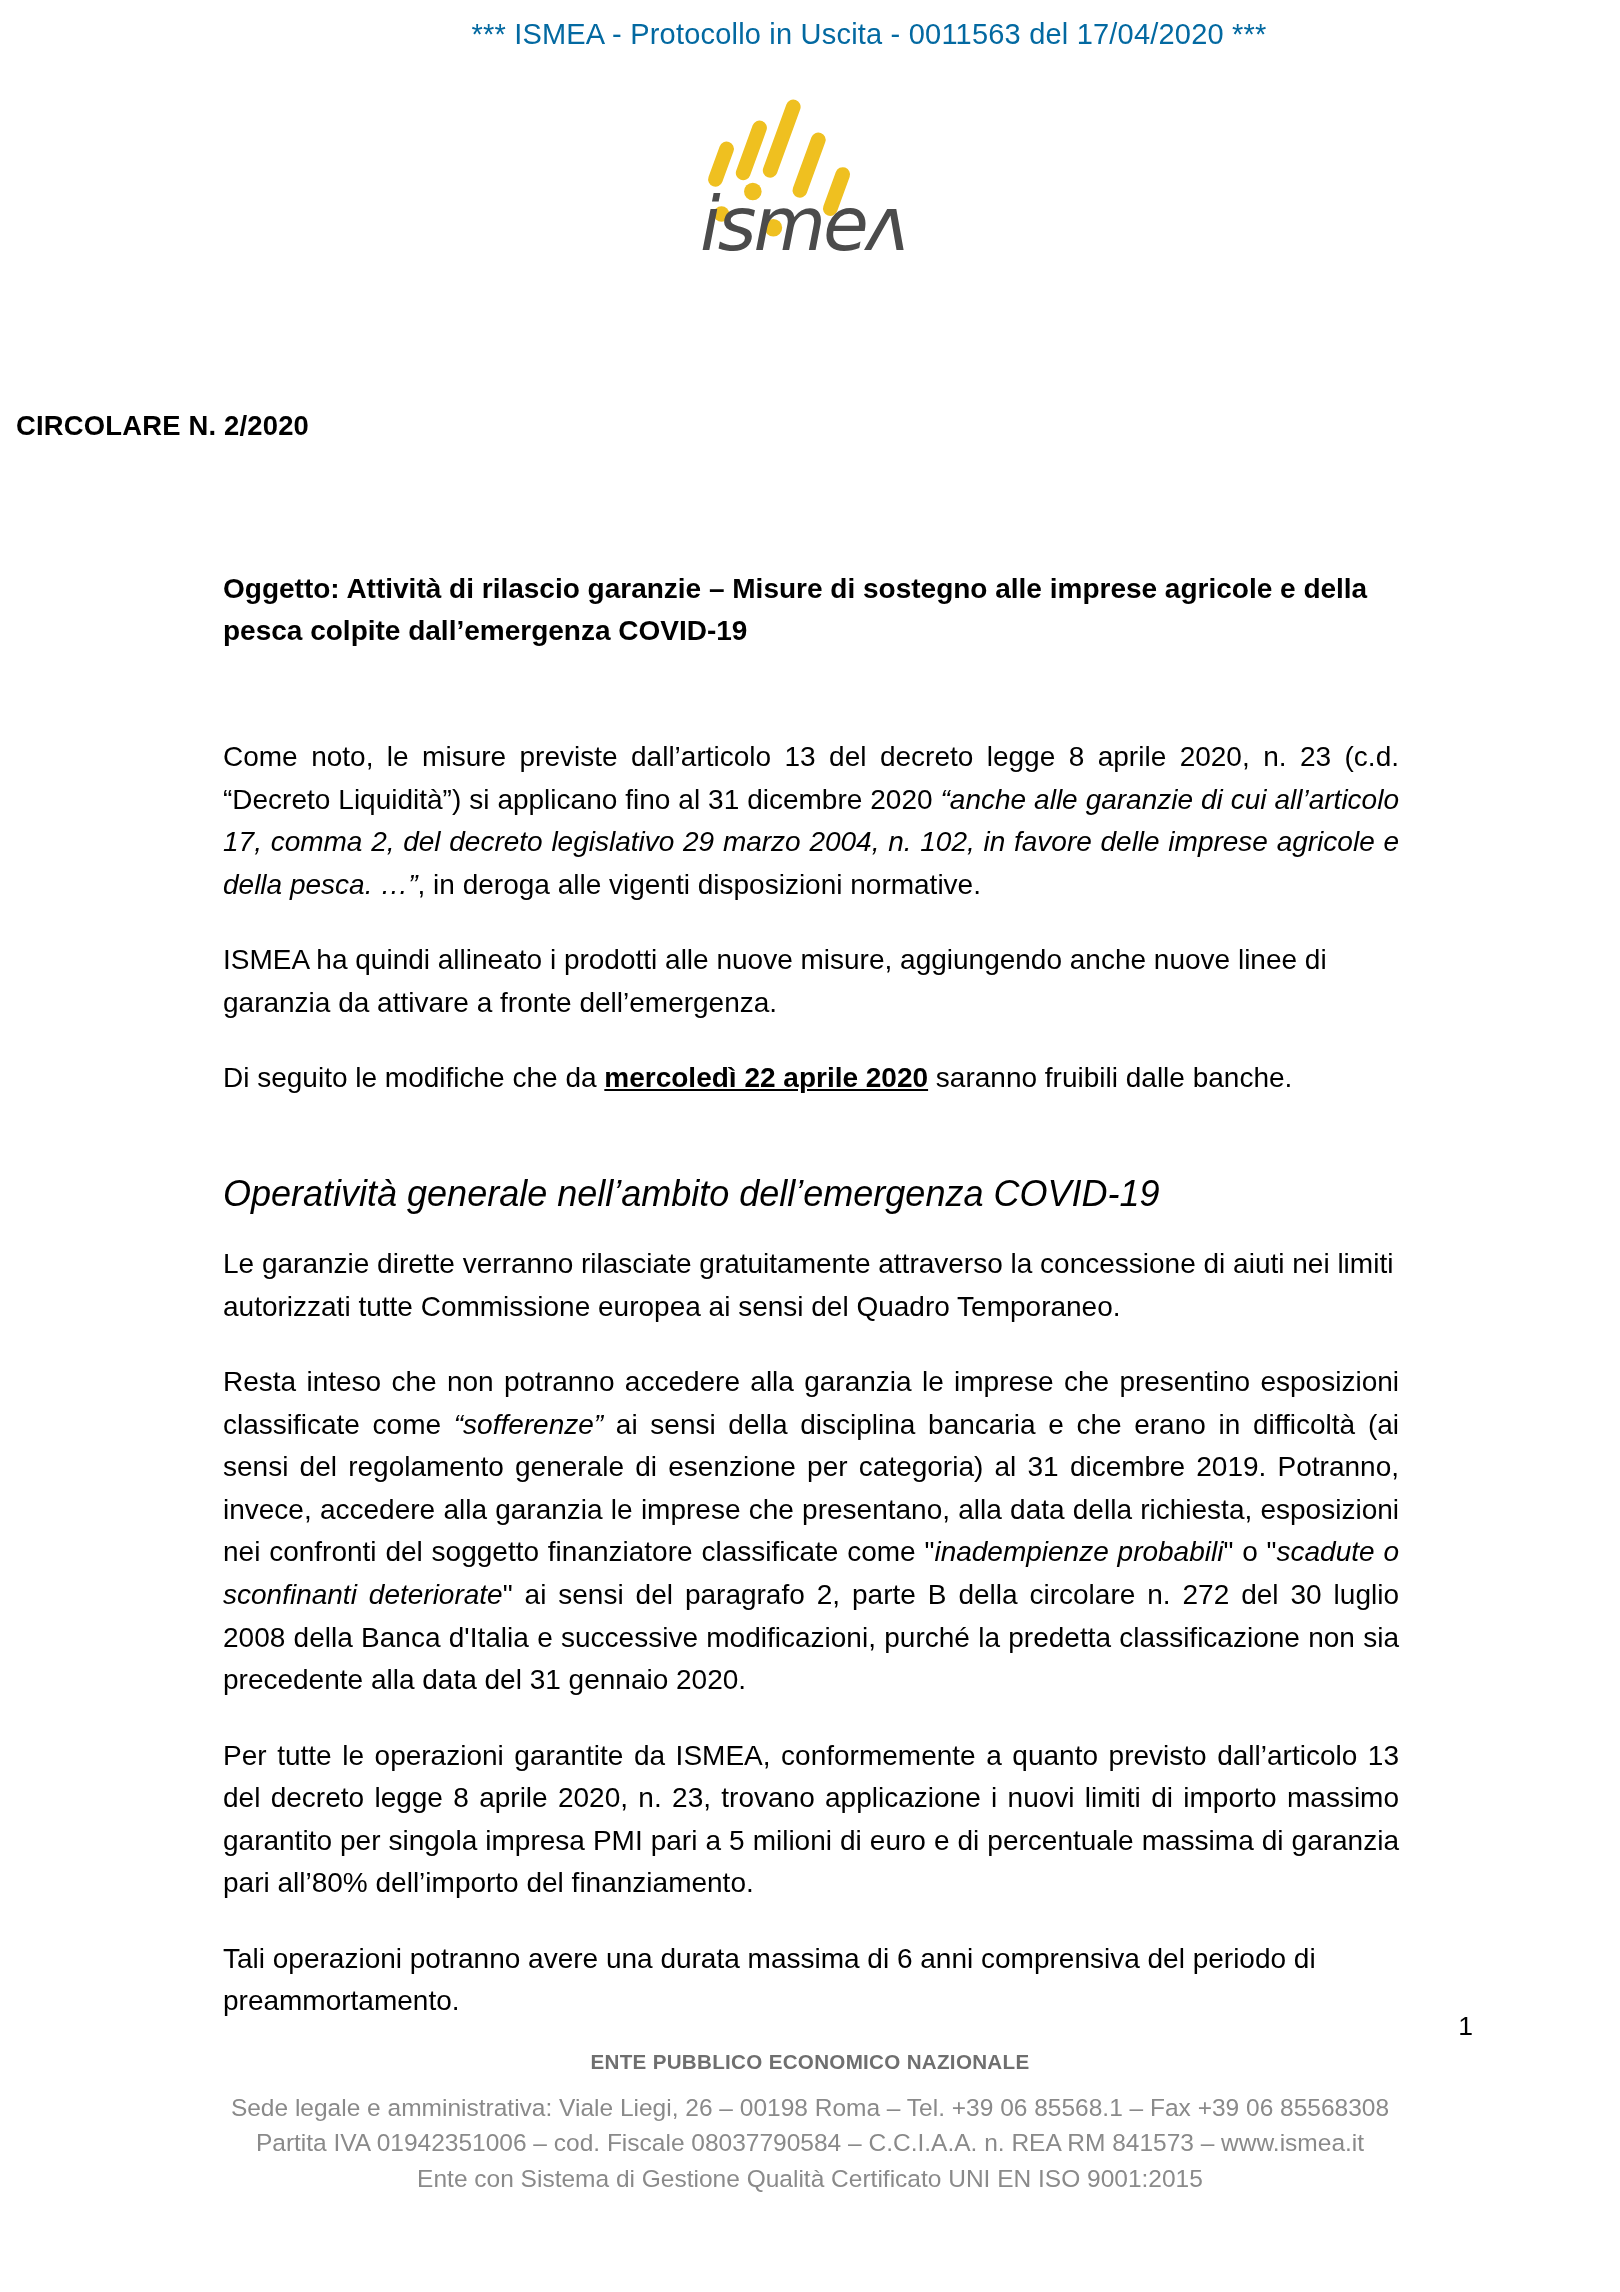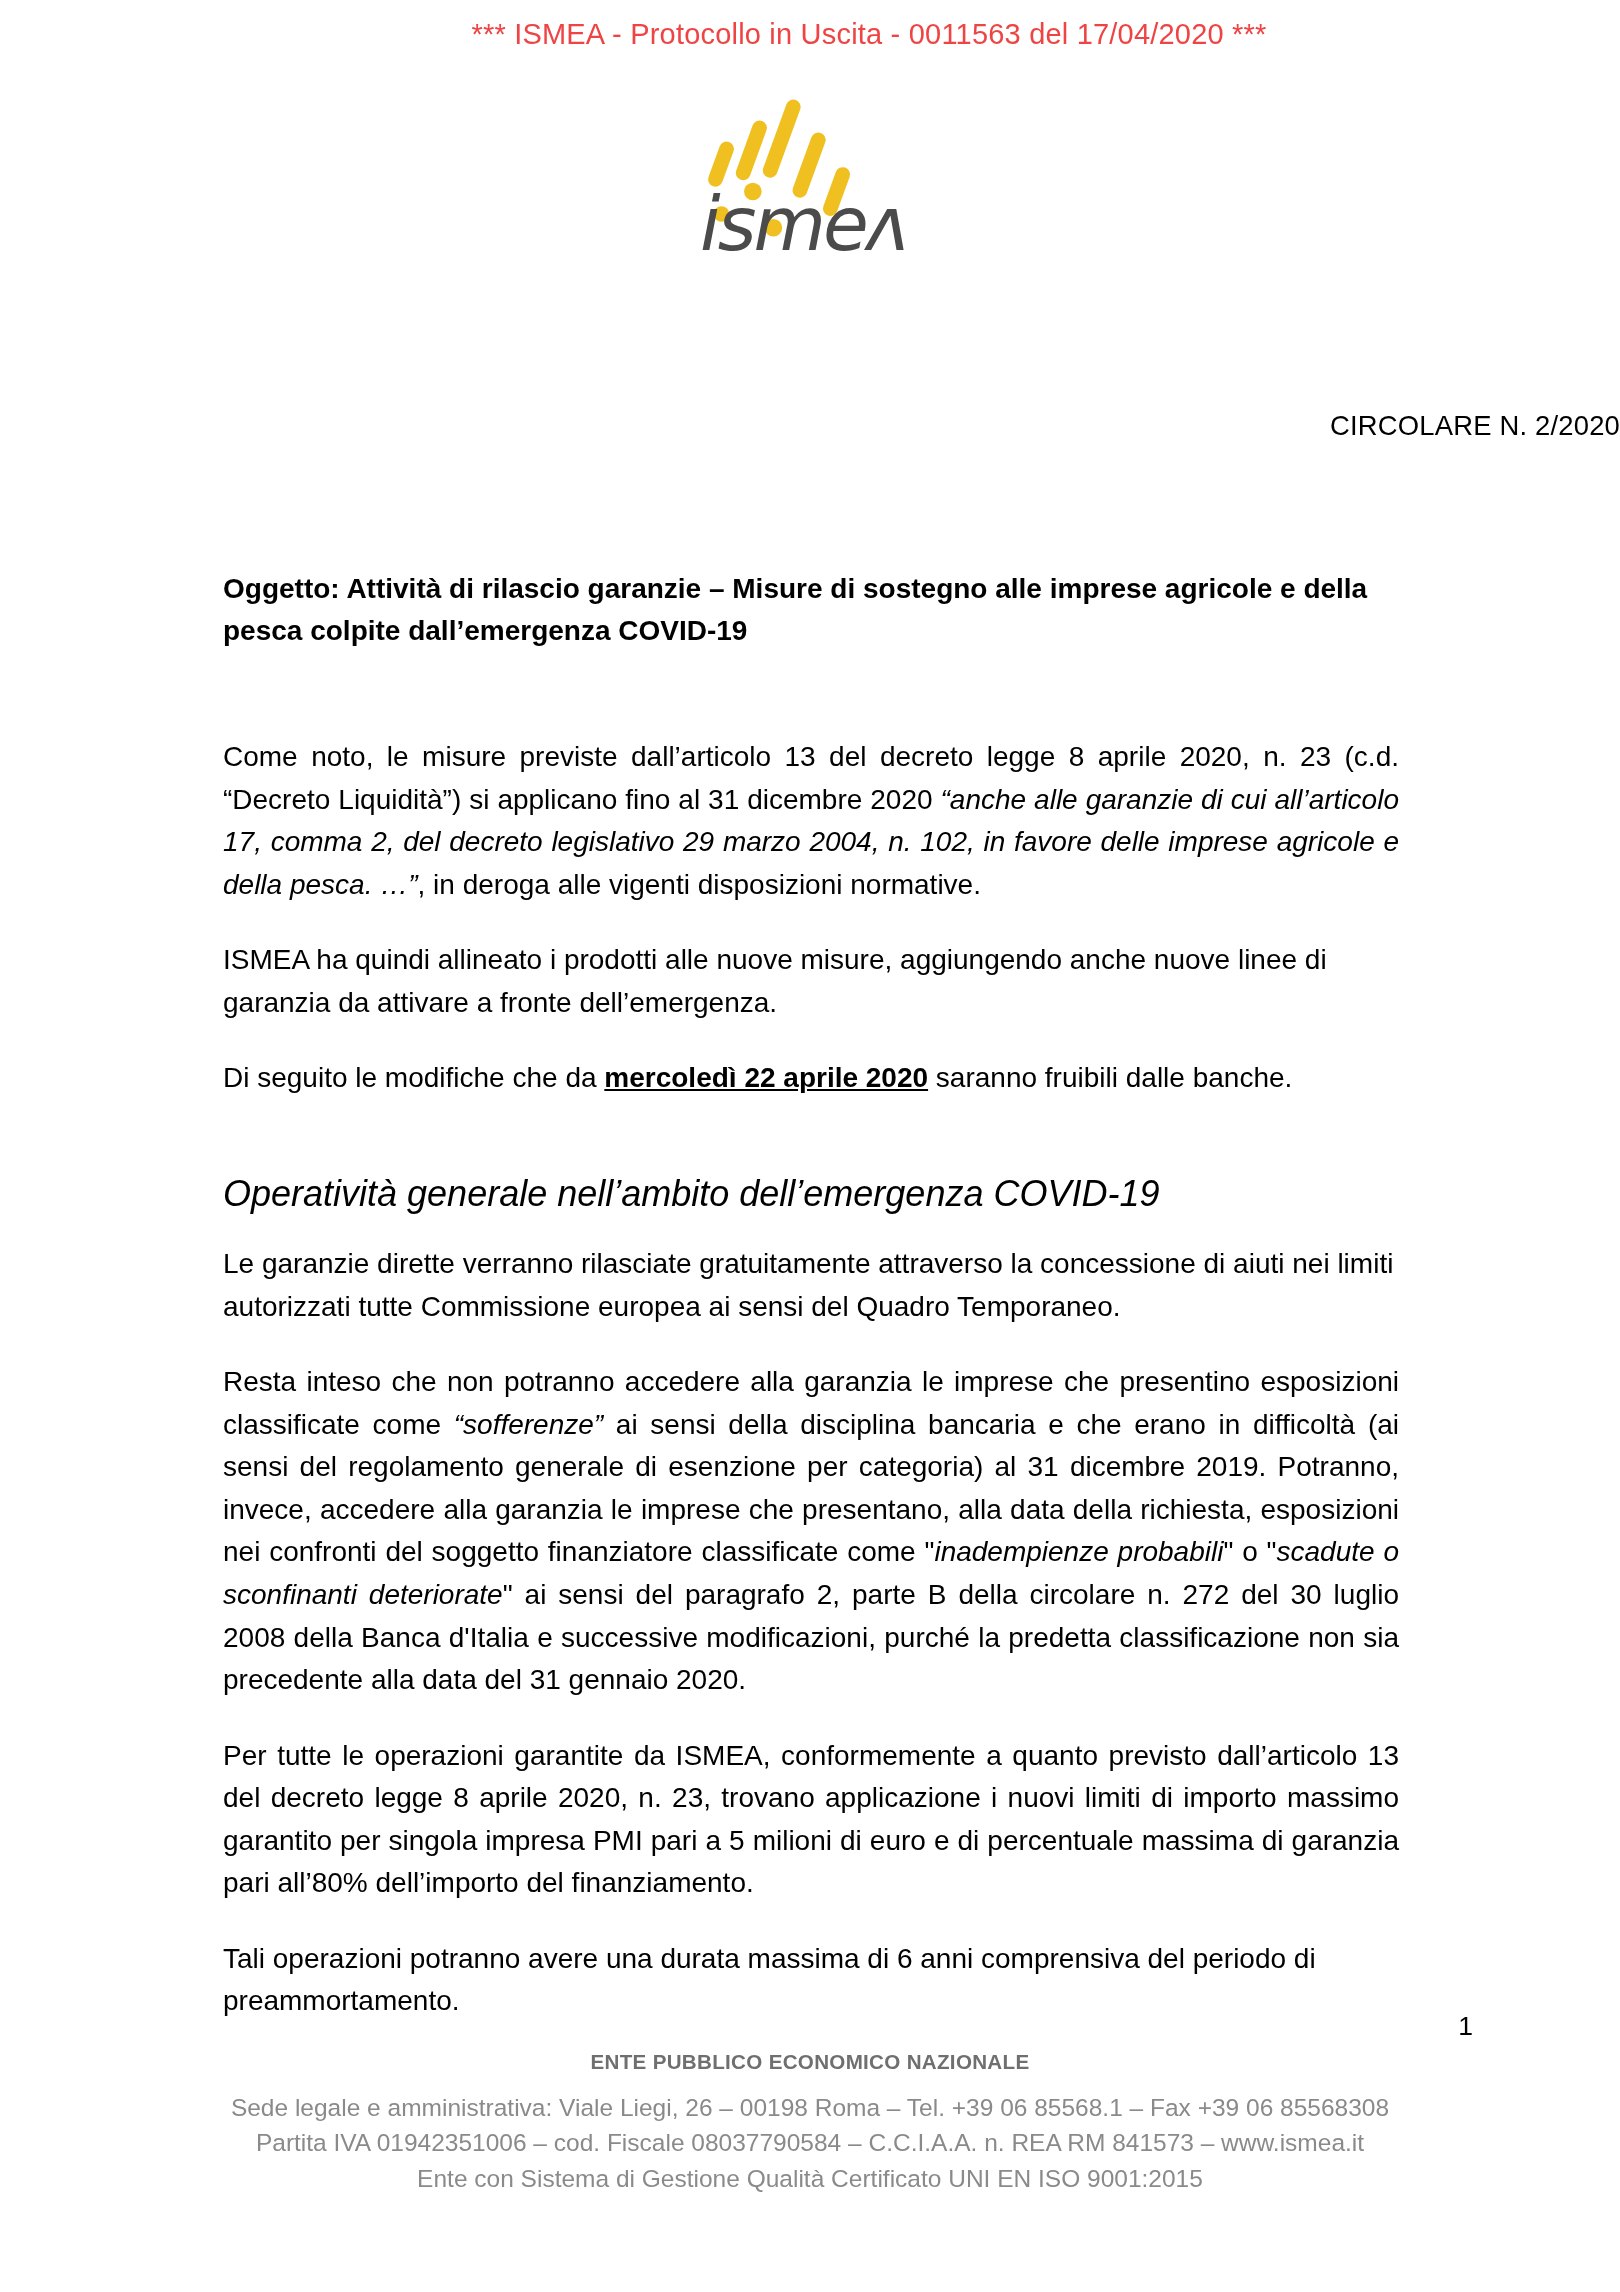--- a/index.html
+++ b/index.html
@@ -25,21 +25,21 @@
 
   
   .protocol-header {
     position: absolute;
     top: 17.6px;
     left: 0;
     right: 0;
     text-align: center;
     font-size: 29px;
     letter-spacing: 0.2px;
-    color: #ef4444;
+    color: #0369a1;
     padding-left: 118px;
   }
 
   
   .logo-block {
     position: absolute;
     top: 76px;
     left: 0;
     right: 0;
     display: flex;
@@ -62,25 +62,25 @@
     letter-spacing: 0.6px;
     font-family: "DejaVu Sans", sans-serif;
   }
 
   
   .circolare-title {
     position: absolute;
     top: 410px;
     left: 0;
     right: 0;
-    text-align: right;
-    font-weight: normal;
+    text-align: left;
+    font-weight: bold;
     font-size: 27.4px;
     letter-spacing: 0.2px;
-    padding-left: 39px;
+    padding-left: 16px;
   }
 
   
   .content {
     position: absolute;
     top: 568px;
     left: 223px;
     width: 1176px;
     font-size: 28px;
     line-height: 1.52;

